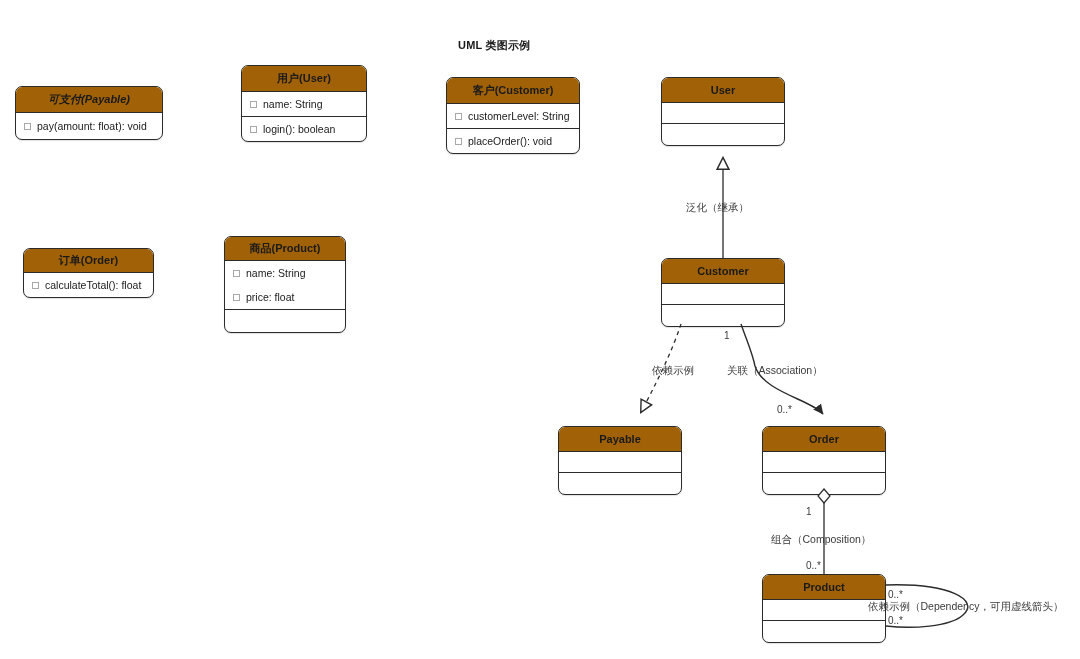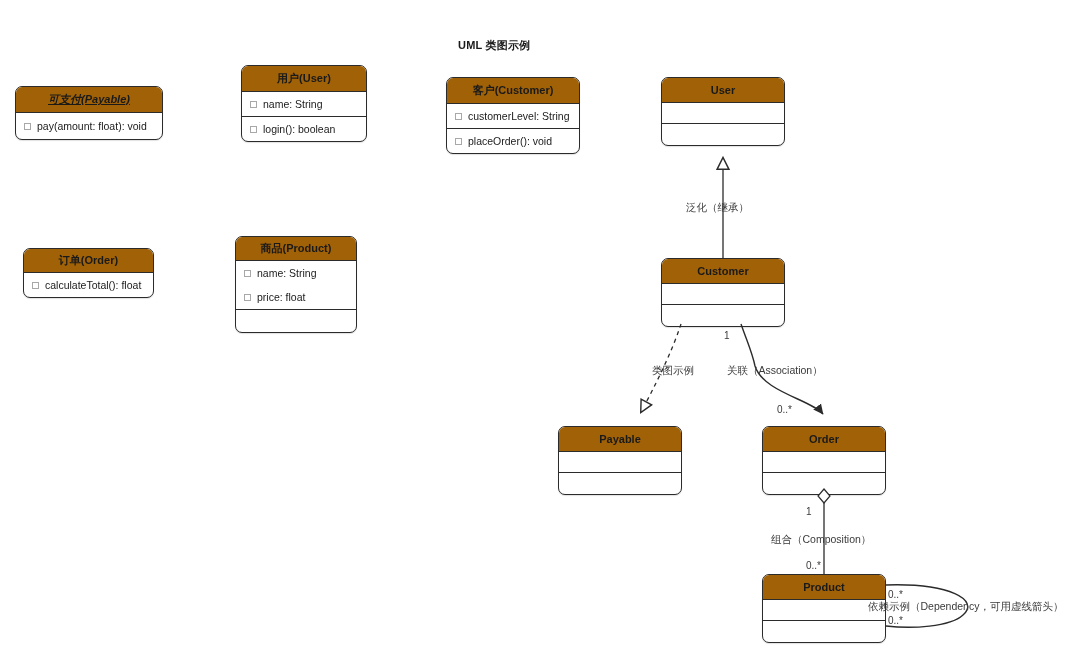--- a/index.html
+++ b/index.html
@@ -48,21 +48,20 @@
     font-size: 11px;
     font-weight: bold;
     line-height: 1;
     display: flex;
     align-items: center;
     justify-content: center;
     white-space: nowrap;
   }
   .uml-class.is-interface .cls-name {
     font-style: italic;
-    text-decoration: underline;
   }
   .uml-class .cls-compartment {
     box-sizing: border-box;
     width: 100%;
     border-bottom: 1.6px solid #2b2b2b;
   }
   .uml-class .cls-compartment:last-child {
     border-bottom: none;
   }
   .uml-class .member {
@@ -154,21 +153,21 @@
     </div>
     <div class="uml-class" style="left: 23px; top: 248px; width: 131px;">
       <div class="cls-name" style="height: 24px;">订单(Order)</div>
       <div class="cls-compartment">
         <div class="member" style="height: 24px;">
           <span class="member-bullet"></span>
           <span>calculateTotal(): float</span>
         </div>
       </div>
     </div>
-    <div class="uml-class" style="left: 235px; top: 236px; width: 122px;">
+    <div class="uml-class" style="left: 224px; top: 236px; width: 122px;">
       <div class="cls-name" style="height: 24px;">商品(Product)</div>
       <div class="cls-compartment">
         <div class="member" style="height: 24px;">
           <span class="member-bullet"></span>
           <span>name: String</span>
         </div>
         <div class="member" style="height: 24px;">
           <span class="member-bullet"></span>
           <span>price: float</span>
         </div>
@@ -229,21 +228,21 @@
     <path d="M824,489 L830,496 L824,503 L818,496 z" fill="#ffffff" stroke="#2b2b2b" stroke-width="1.2"></path>
   </g>
 
   <g>
     <path d="M886,585 C950,583 980,600 963,615 C950,627 912,629 886,626" fill="none" stroke="#2b2b2b" stroke-width="1.4"></path>
   </g>
 </svg>
 
 <div id="label-layer">
     <div class="edge-label" style="left: 686px; top: 201px;">泛化（继承）</div>
-    <div class="edge-label" style="left: 652px; top: 364px;">类图示例</div>
+    <div class="edge-label" style="left: 652px; top: 364px;">依赖示例</div>
     <div class="edge-label" style="left: 727px; top: 364px;">关联（Association）</div>
     <div class="mult-label" style="left: 724px; top: 330px;">1</div>
     <div class="mult-label" style="left: 777px; top: 404px;">0..*</div>
     <div class="edge-label" style="left: 771px; top: 533px;">组合（Composition）</div>
     <div class="mult-label" style="left: 806px; top: 506px;">1</div>
     <div class="mult-label" style="left: 806px; top: 560px;">0..*</div>
     <div class="edge-label" style="left: 868px; top: 600px;">依赖示例（Dependency，可用虚线箭头）</div>
     <div class="mult-label" style="left: 888px; top: 589px;">0..*</div>
     <div class="mult-label" style="left: 888px; top: 615px;">0..*</div>
   </div>

